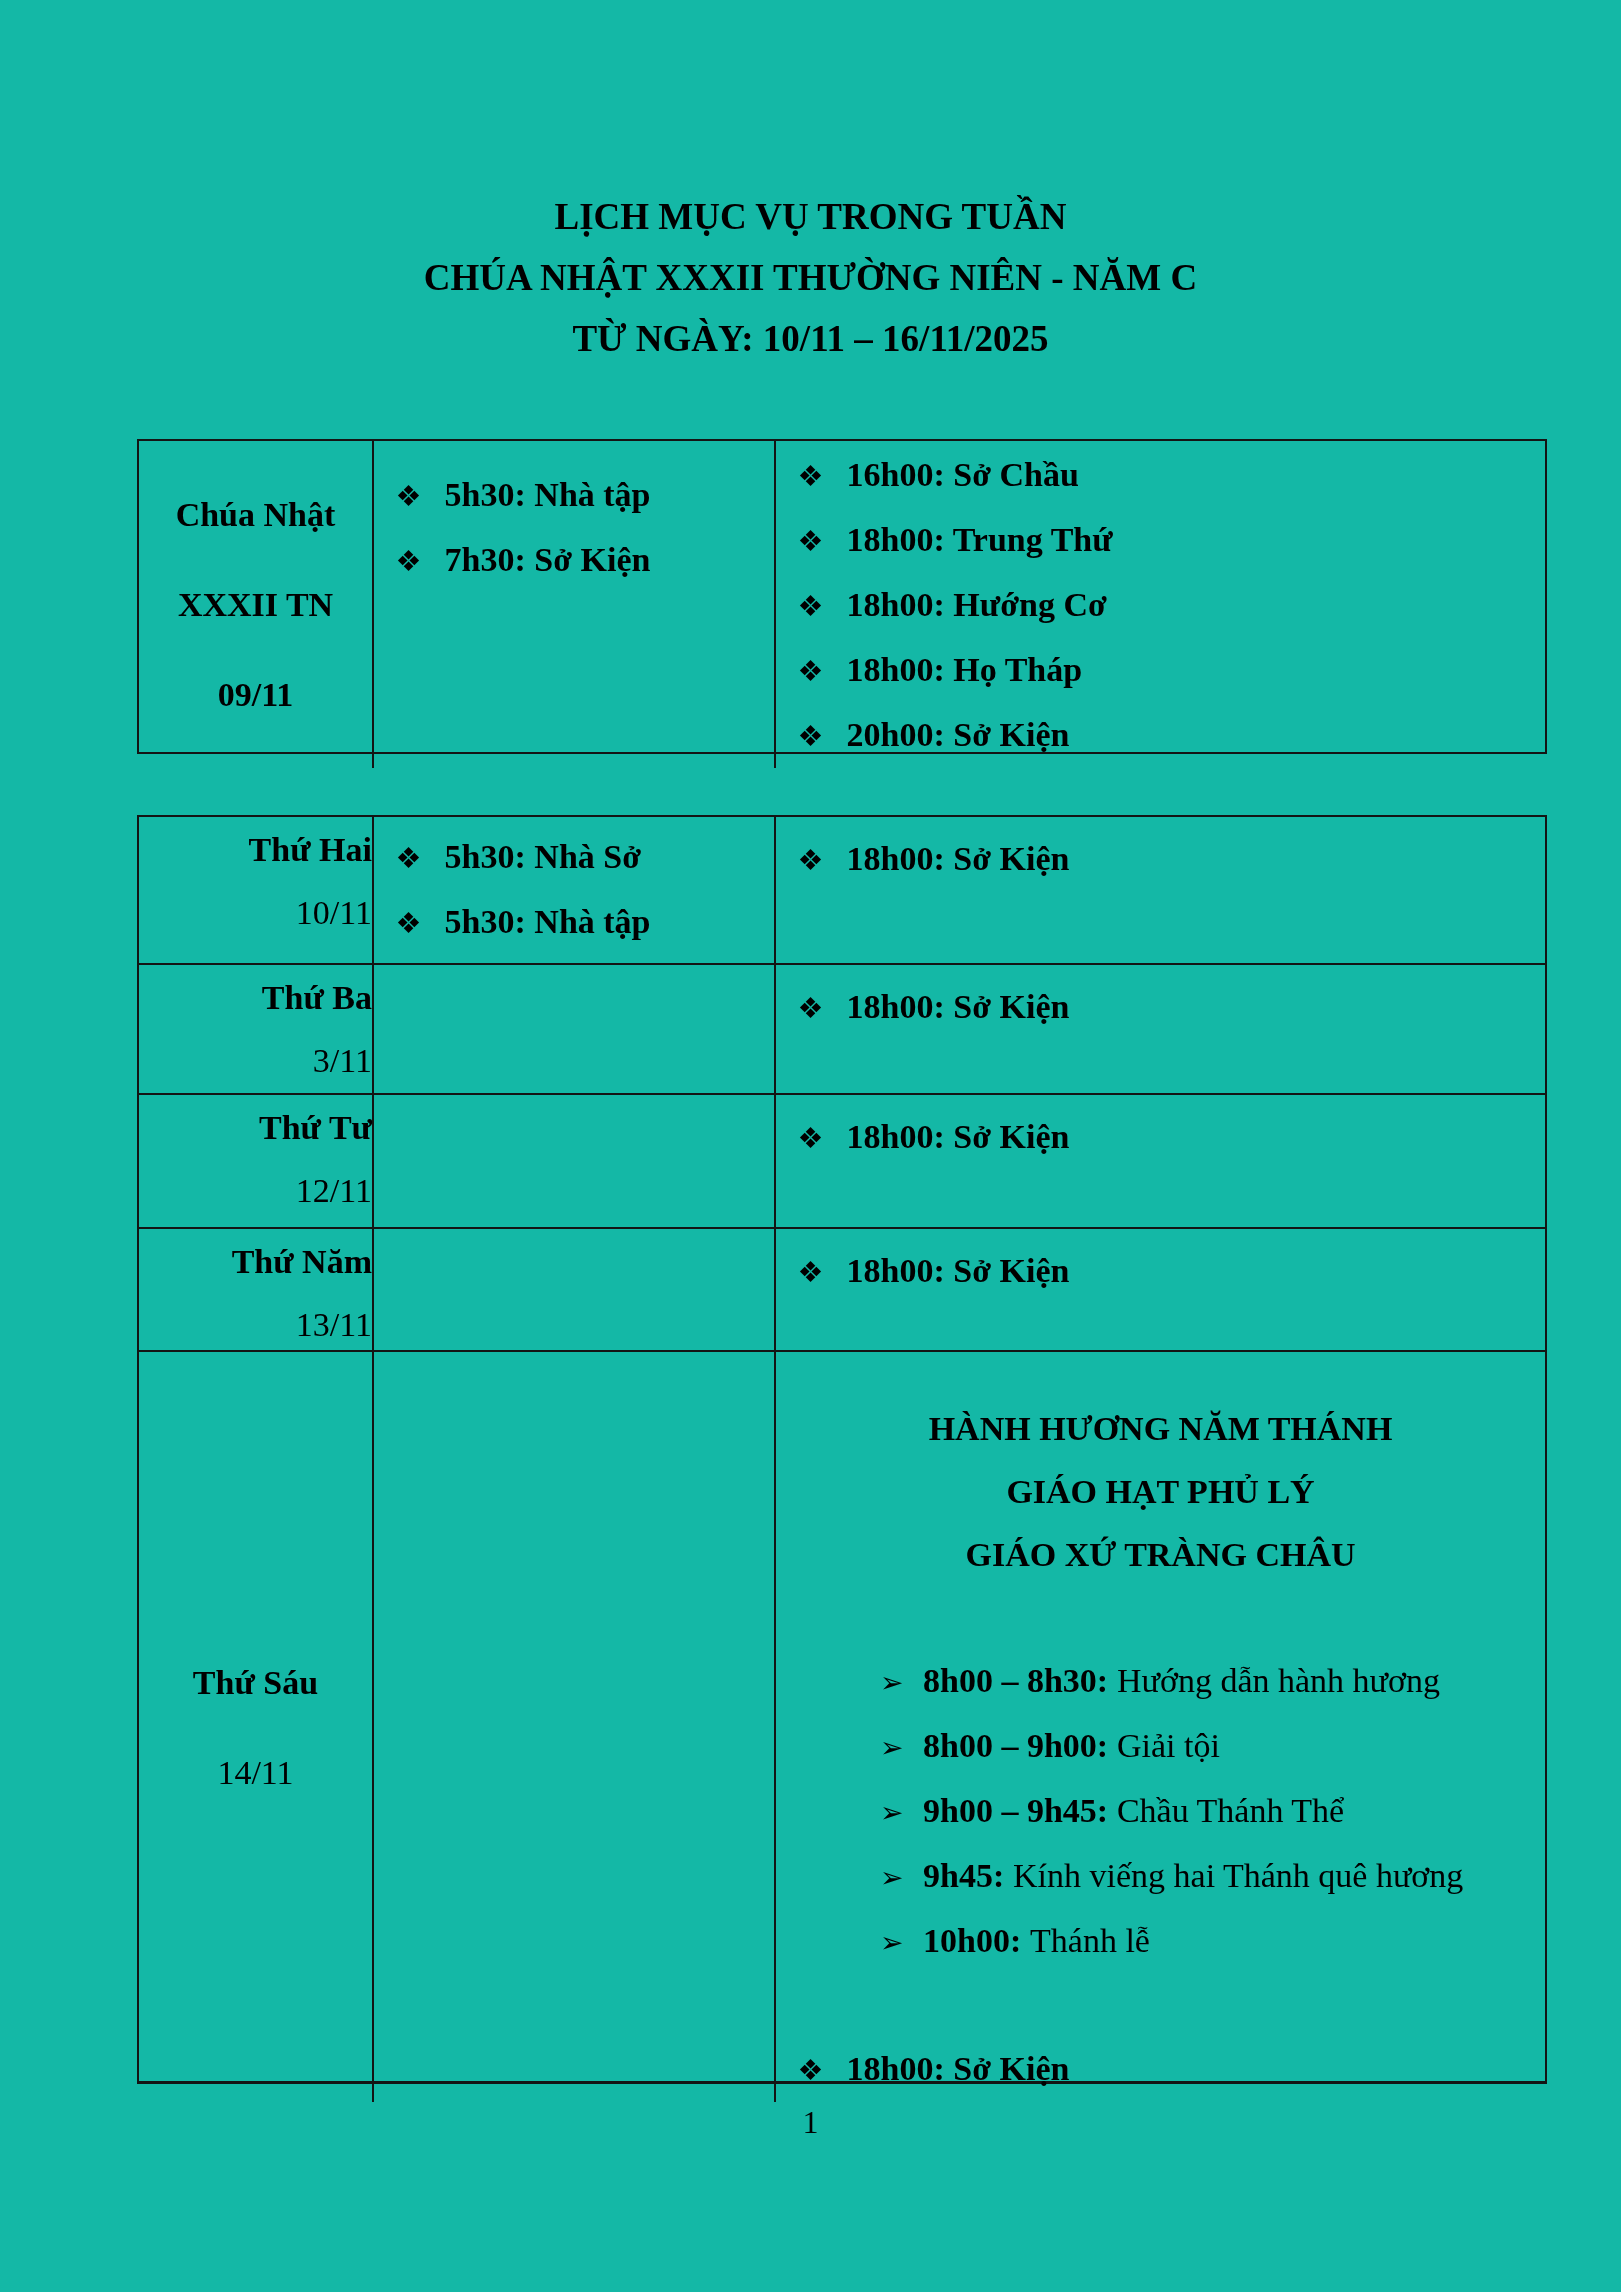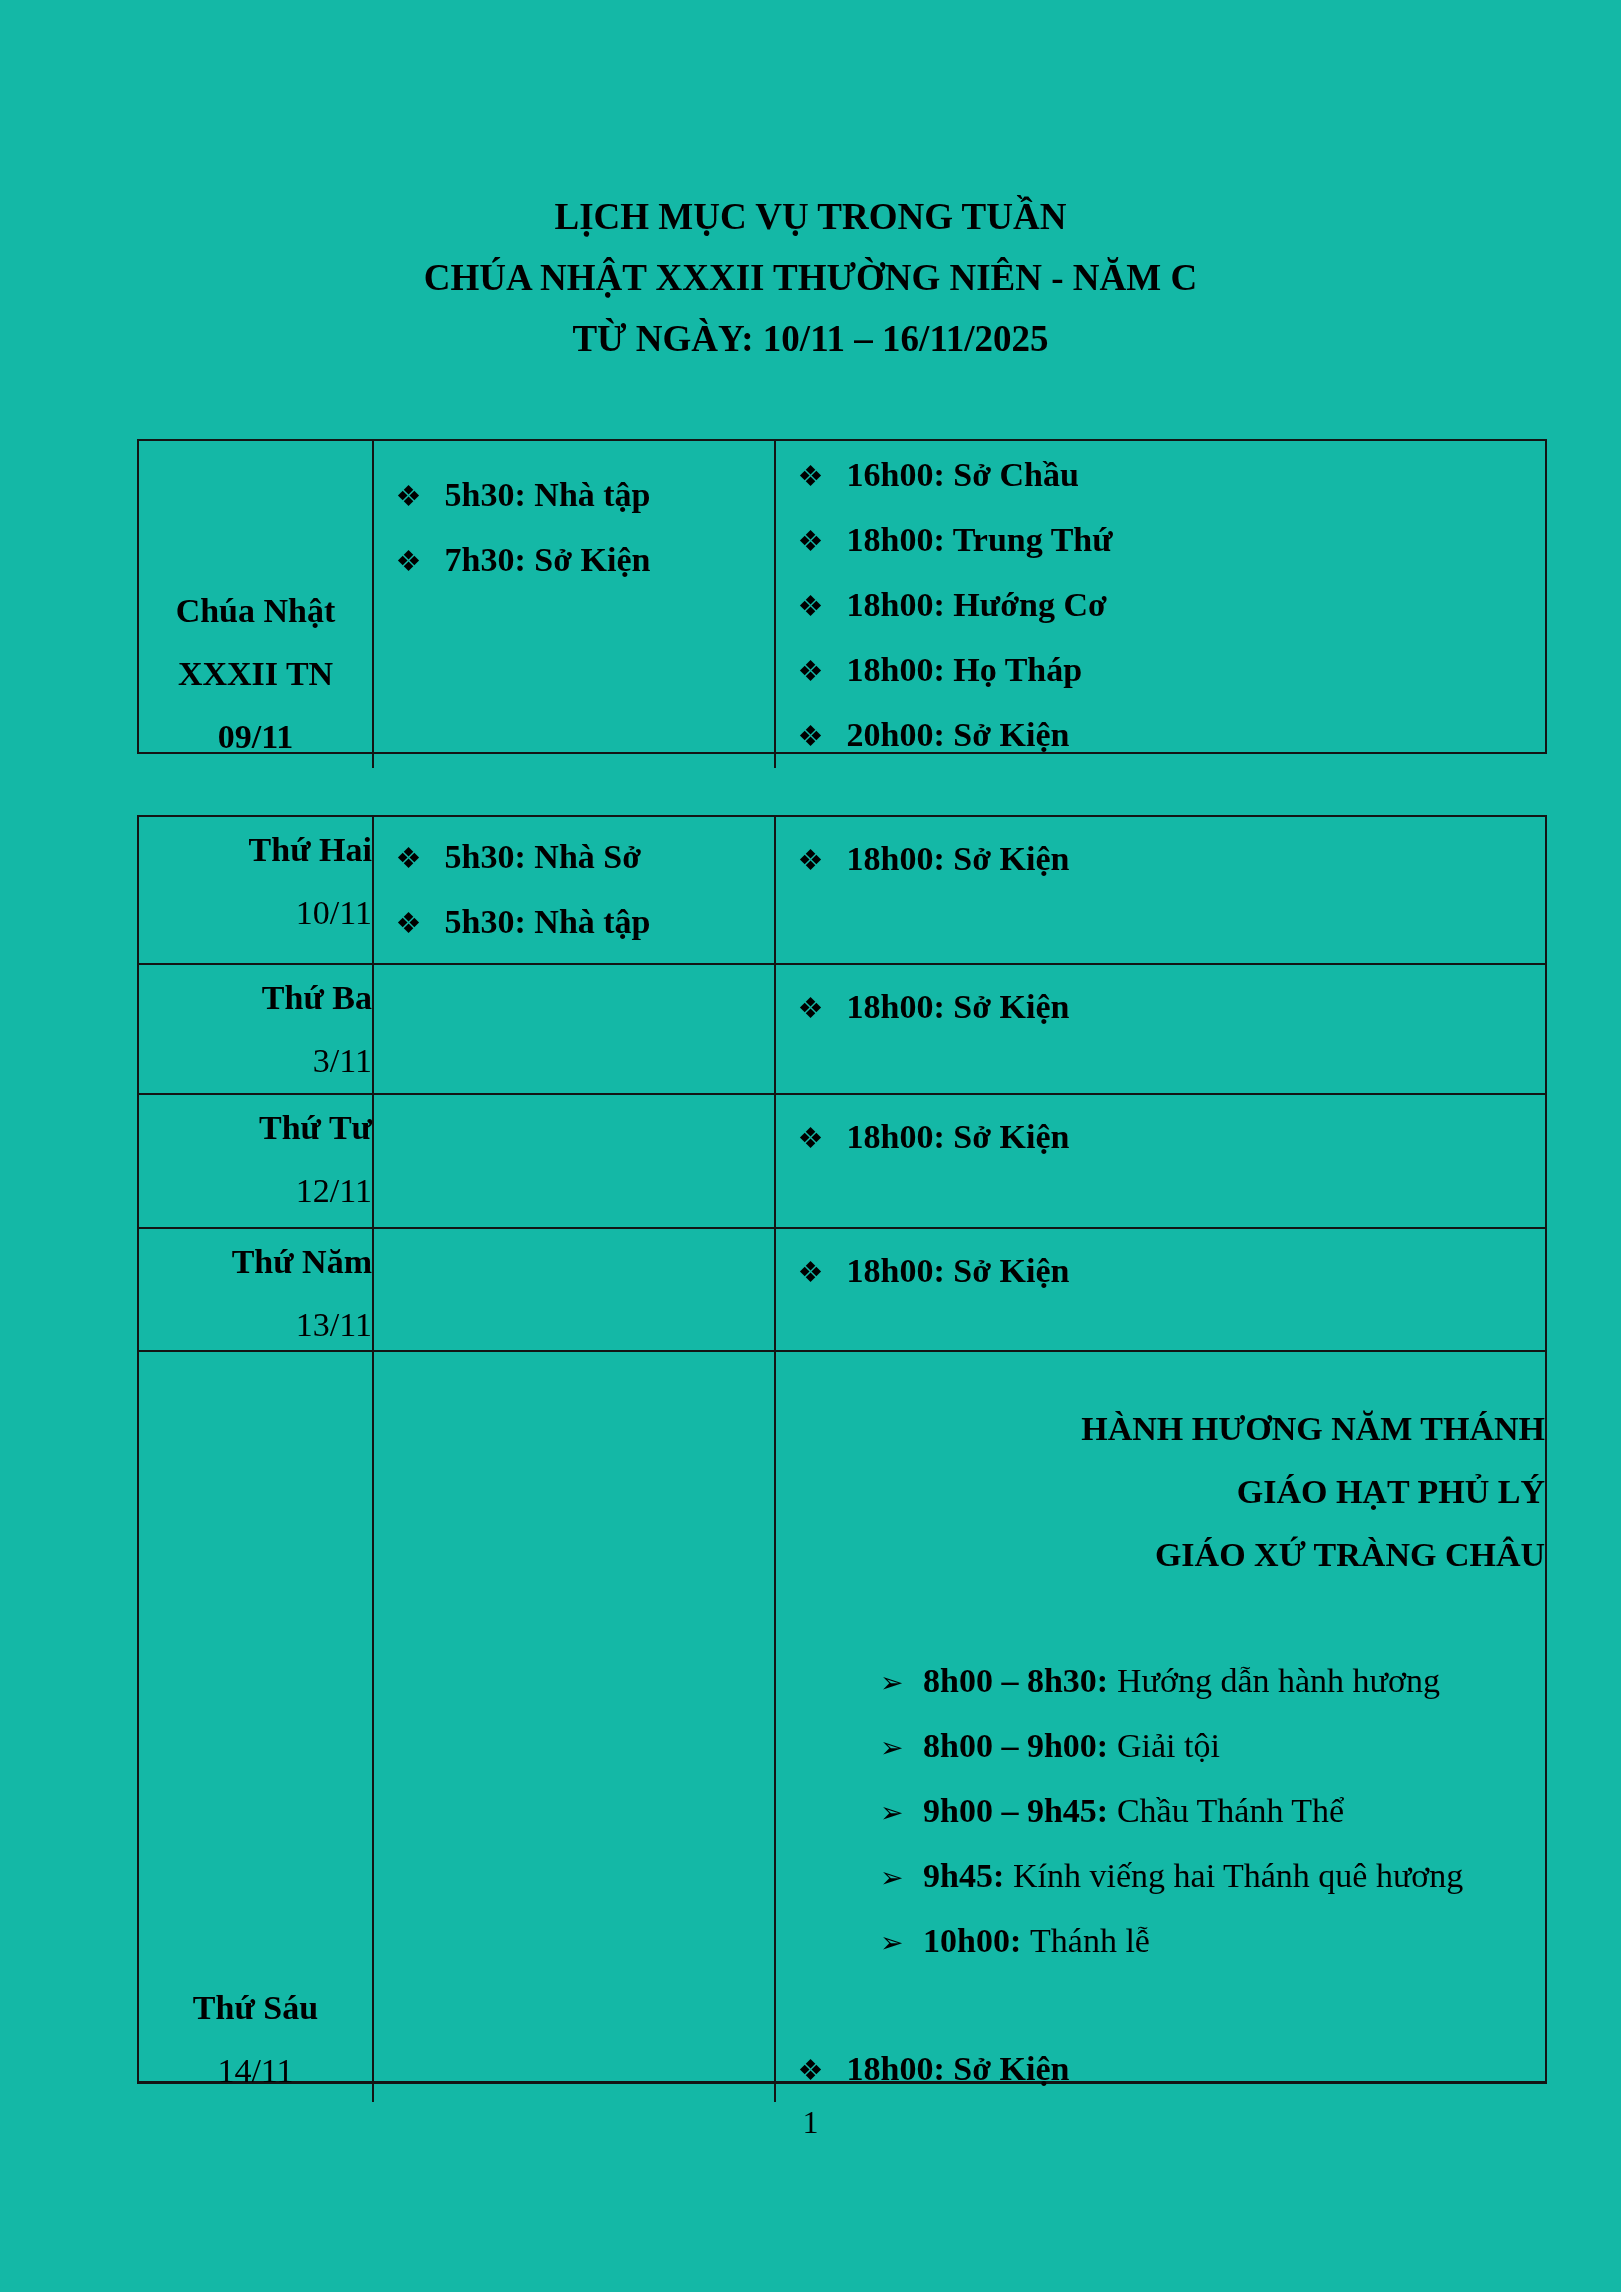--- a/index.html
+++ b/index.html
@@ -20,37 +20,37 @@
     position:absolute;left:137px;width:1410px;
     border:2px solid #141414;
     display:grid;grid-template-columns:235px 402px 1fr;
     box-sizing:border-box;
   }
   .t1{top:439px;height:315px;}
   .t2{top:815px;height:1269px;grid-template-rows:148px 130px 134px 123px auto;border-bottom-width:3.9px;}
   .cell{box-sizing:border-box;font-size:34px;line-height:63px;}
   .br{border-right:2px solid #141414;}
   .bb{border-bottom:2px solid #141414;}
-  .center-col{display:flex;flex-direction:column;justify-content:flex-end;align-items:center;text-align:center;}
+  .center-col{display:flex;flex-direction:column;justify-content:center;align-items:center;text-align:center;gap:27px;}
   .day-cell{text-align:right;padding-top:1px;}
   .day-name{font-weight:bold;}
   .day-date{font-weight:normal;}
   .bold-line{font-weight:bold;}
   .bullet-item{display:flex;align-items:baseline;padding-left:21.6px;font-weight:bold;}
   .bullet-item .glyph{flex:0 0 49px;font-family:"DejaVu Sans",sans-serif;font-size:29px;font-weight:normal;}
   .arrow-item{display:flex;align-items:baseline;padding-left:104px;font-weight:normal;}
   .arrow-item .glyph{flex:0 0 43px;font-family:"DejaVu Sans",sans-serif;font-size:28px;}
   .arrow-item .time{font-weight:bold;}
   .arrow-item .desc{font-weight:normal;margin-left:8.8px;}
   .pad-t2{padding-top:2px;}
   .pad-t8{padding-top:7.8px;}
   .pad-t10{padding-top:9.8px;}
   .pad-t22{padding-top:21.6px;}
   .friday-right{padding-top:45px;}
-  .pilgrim-title{text-align:right;font-weight:bold;}
+  .pilgrim-title{text-align:center;font-weight:bold;}
   .spacer{height:63px;}
   .page-number{
     position:absolute;top:2103px;left:0;width:100%;
     text-align:center;font-size:32px;line-height:39px;
   }
 </style>
 </head>
 <body>
 
 <div class="page">

